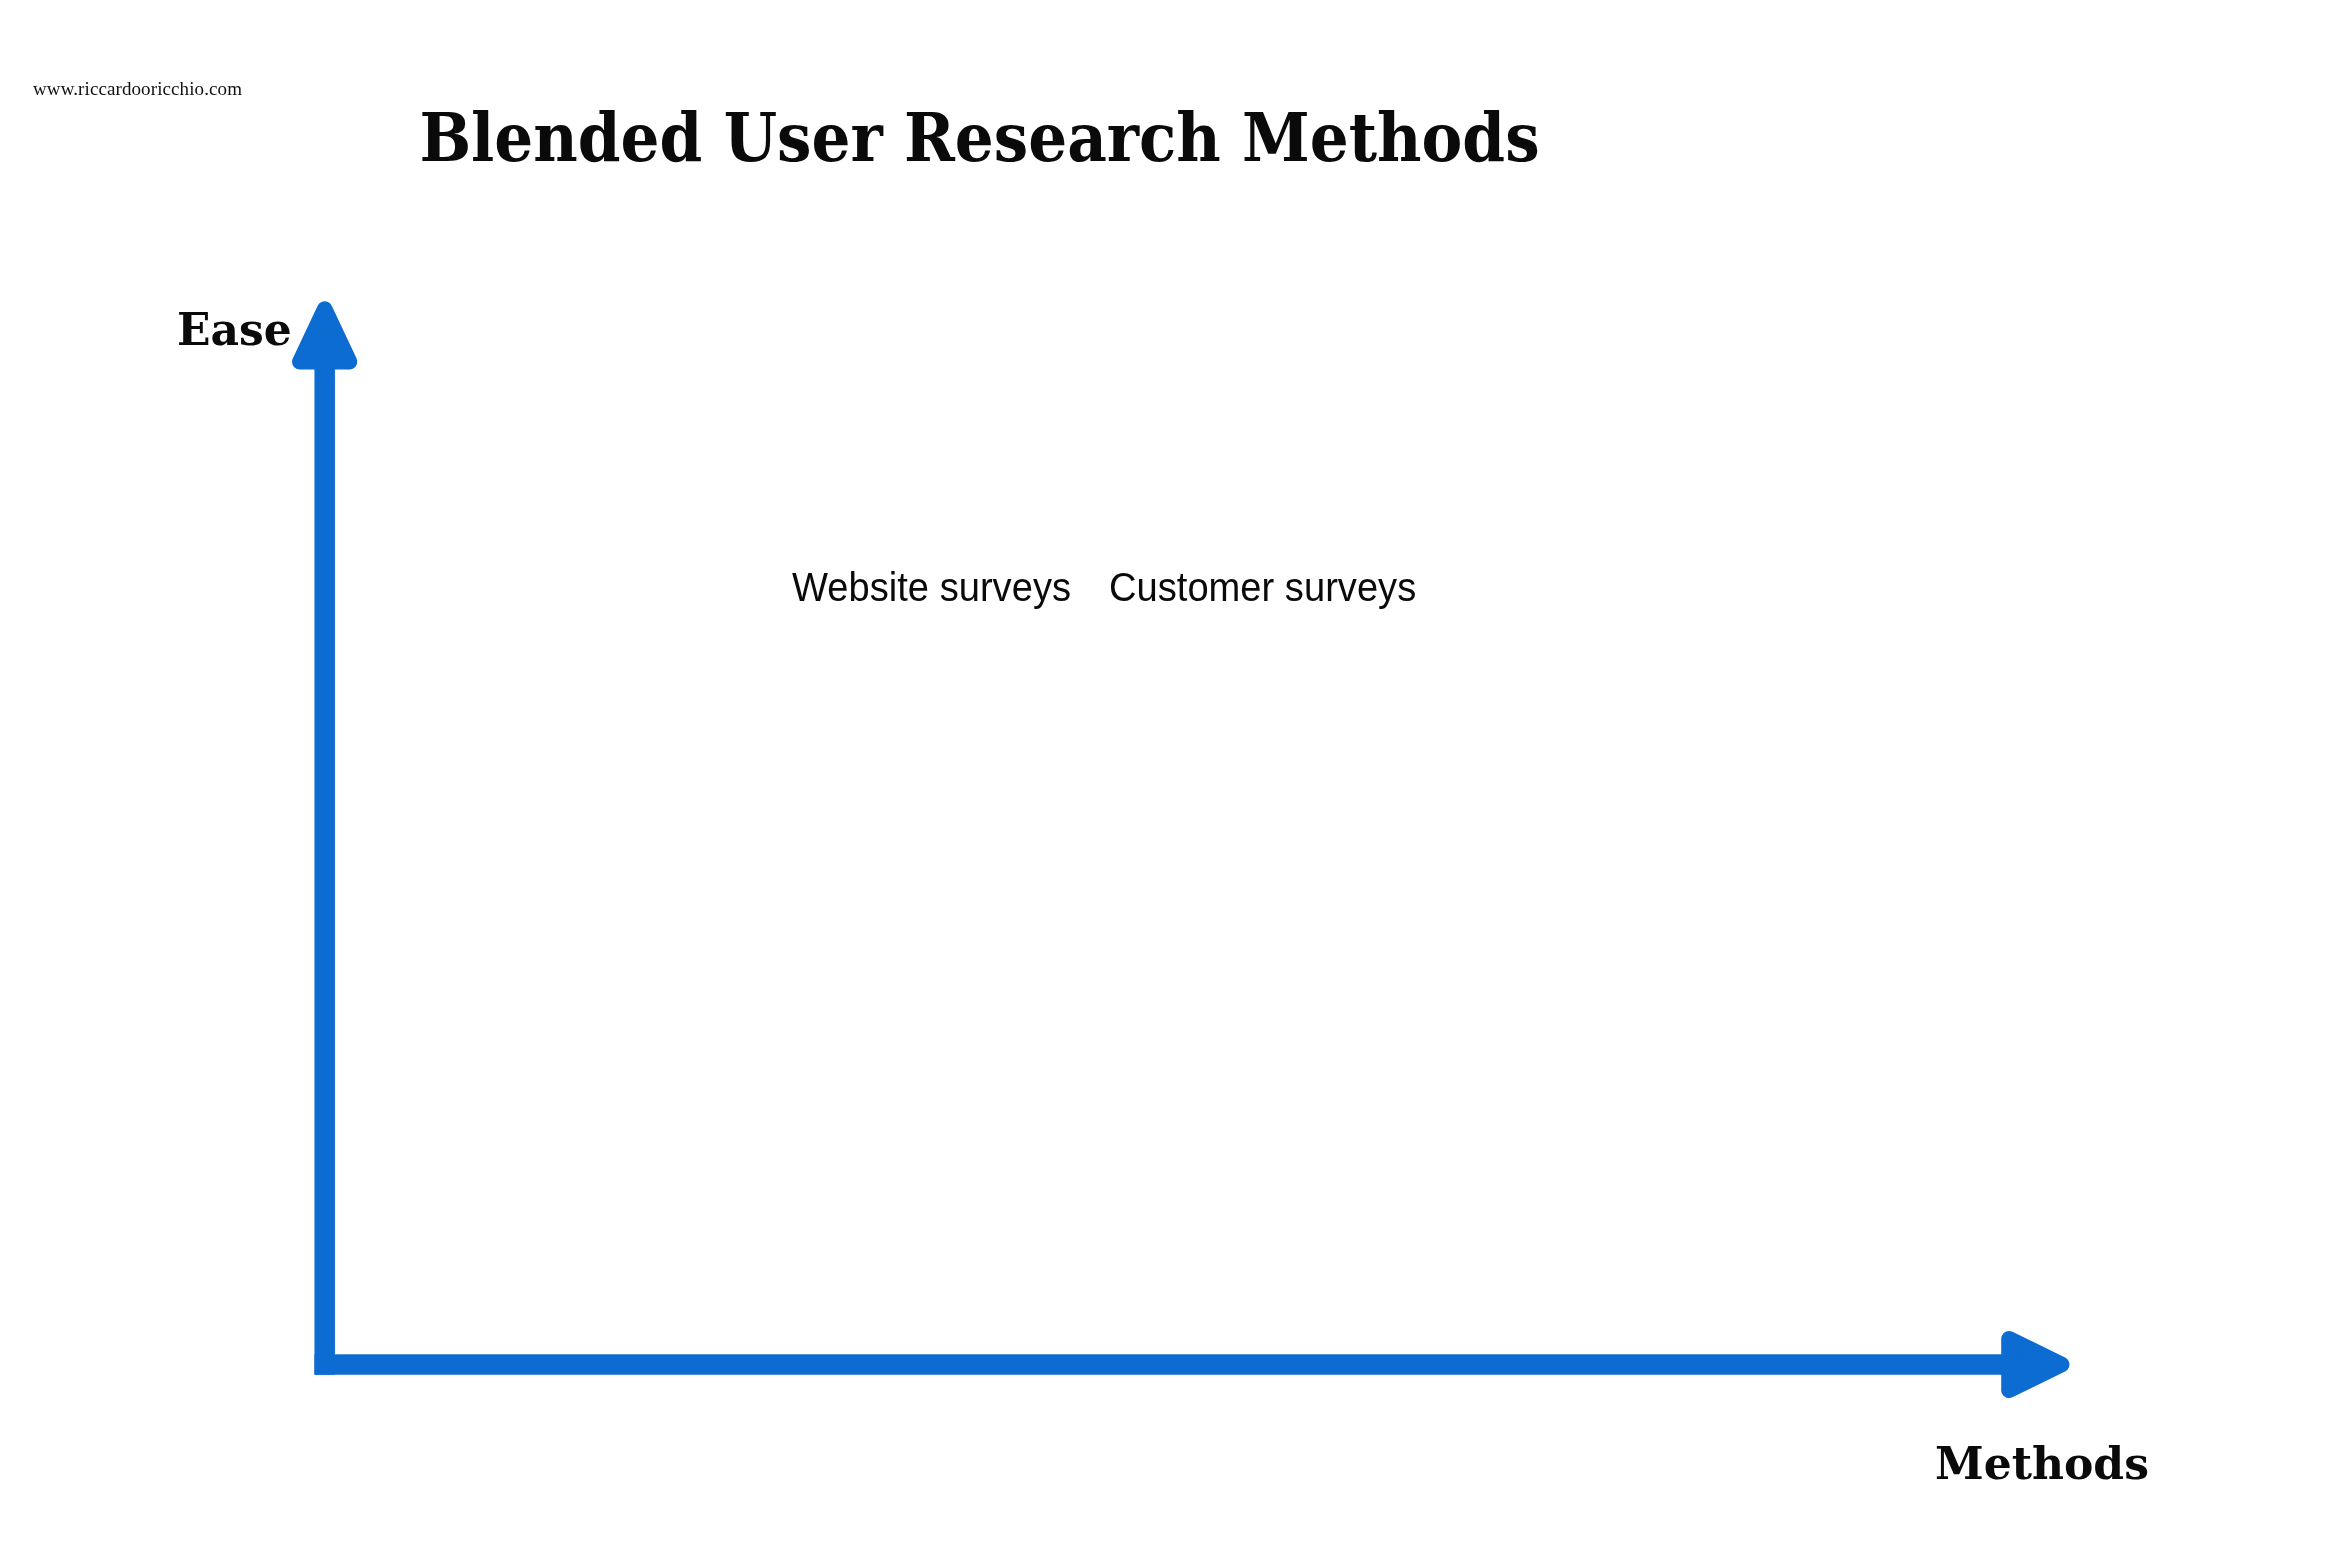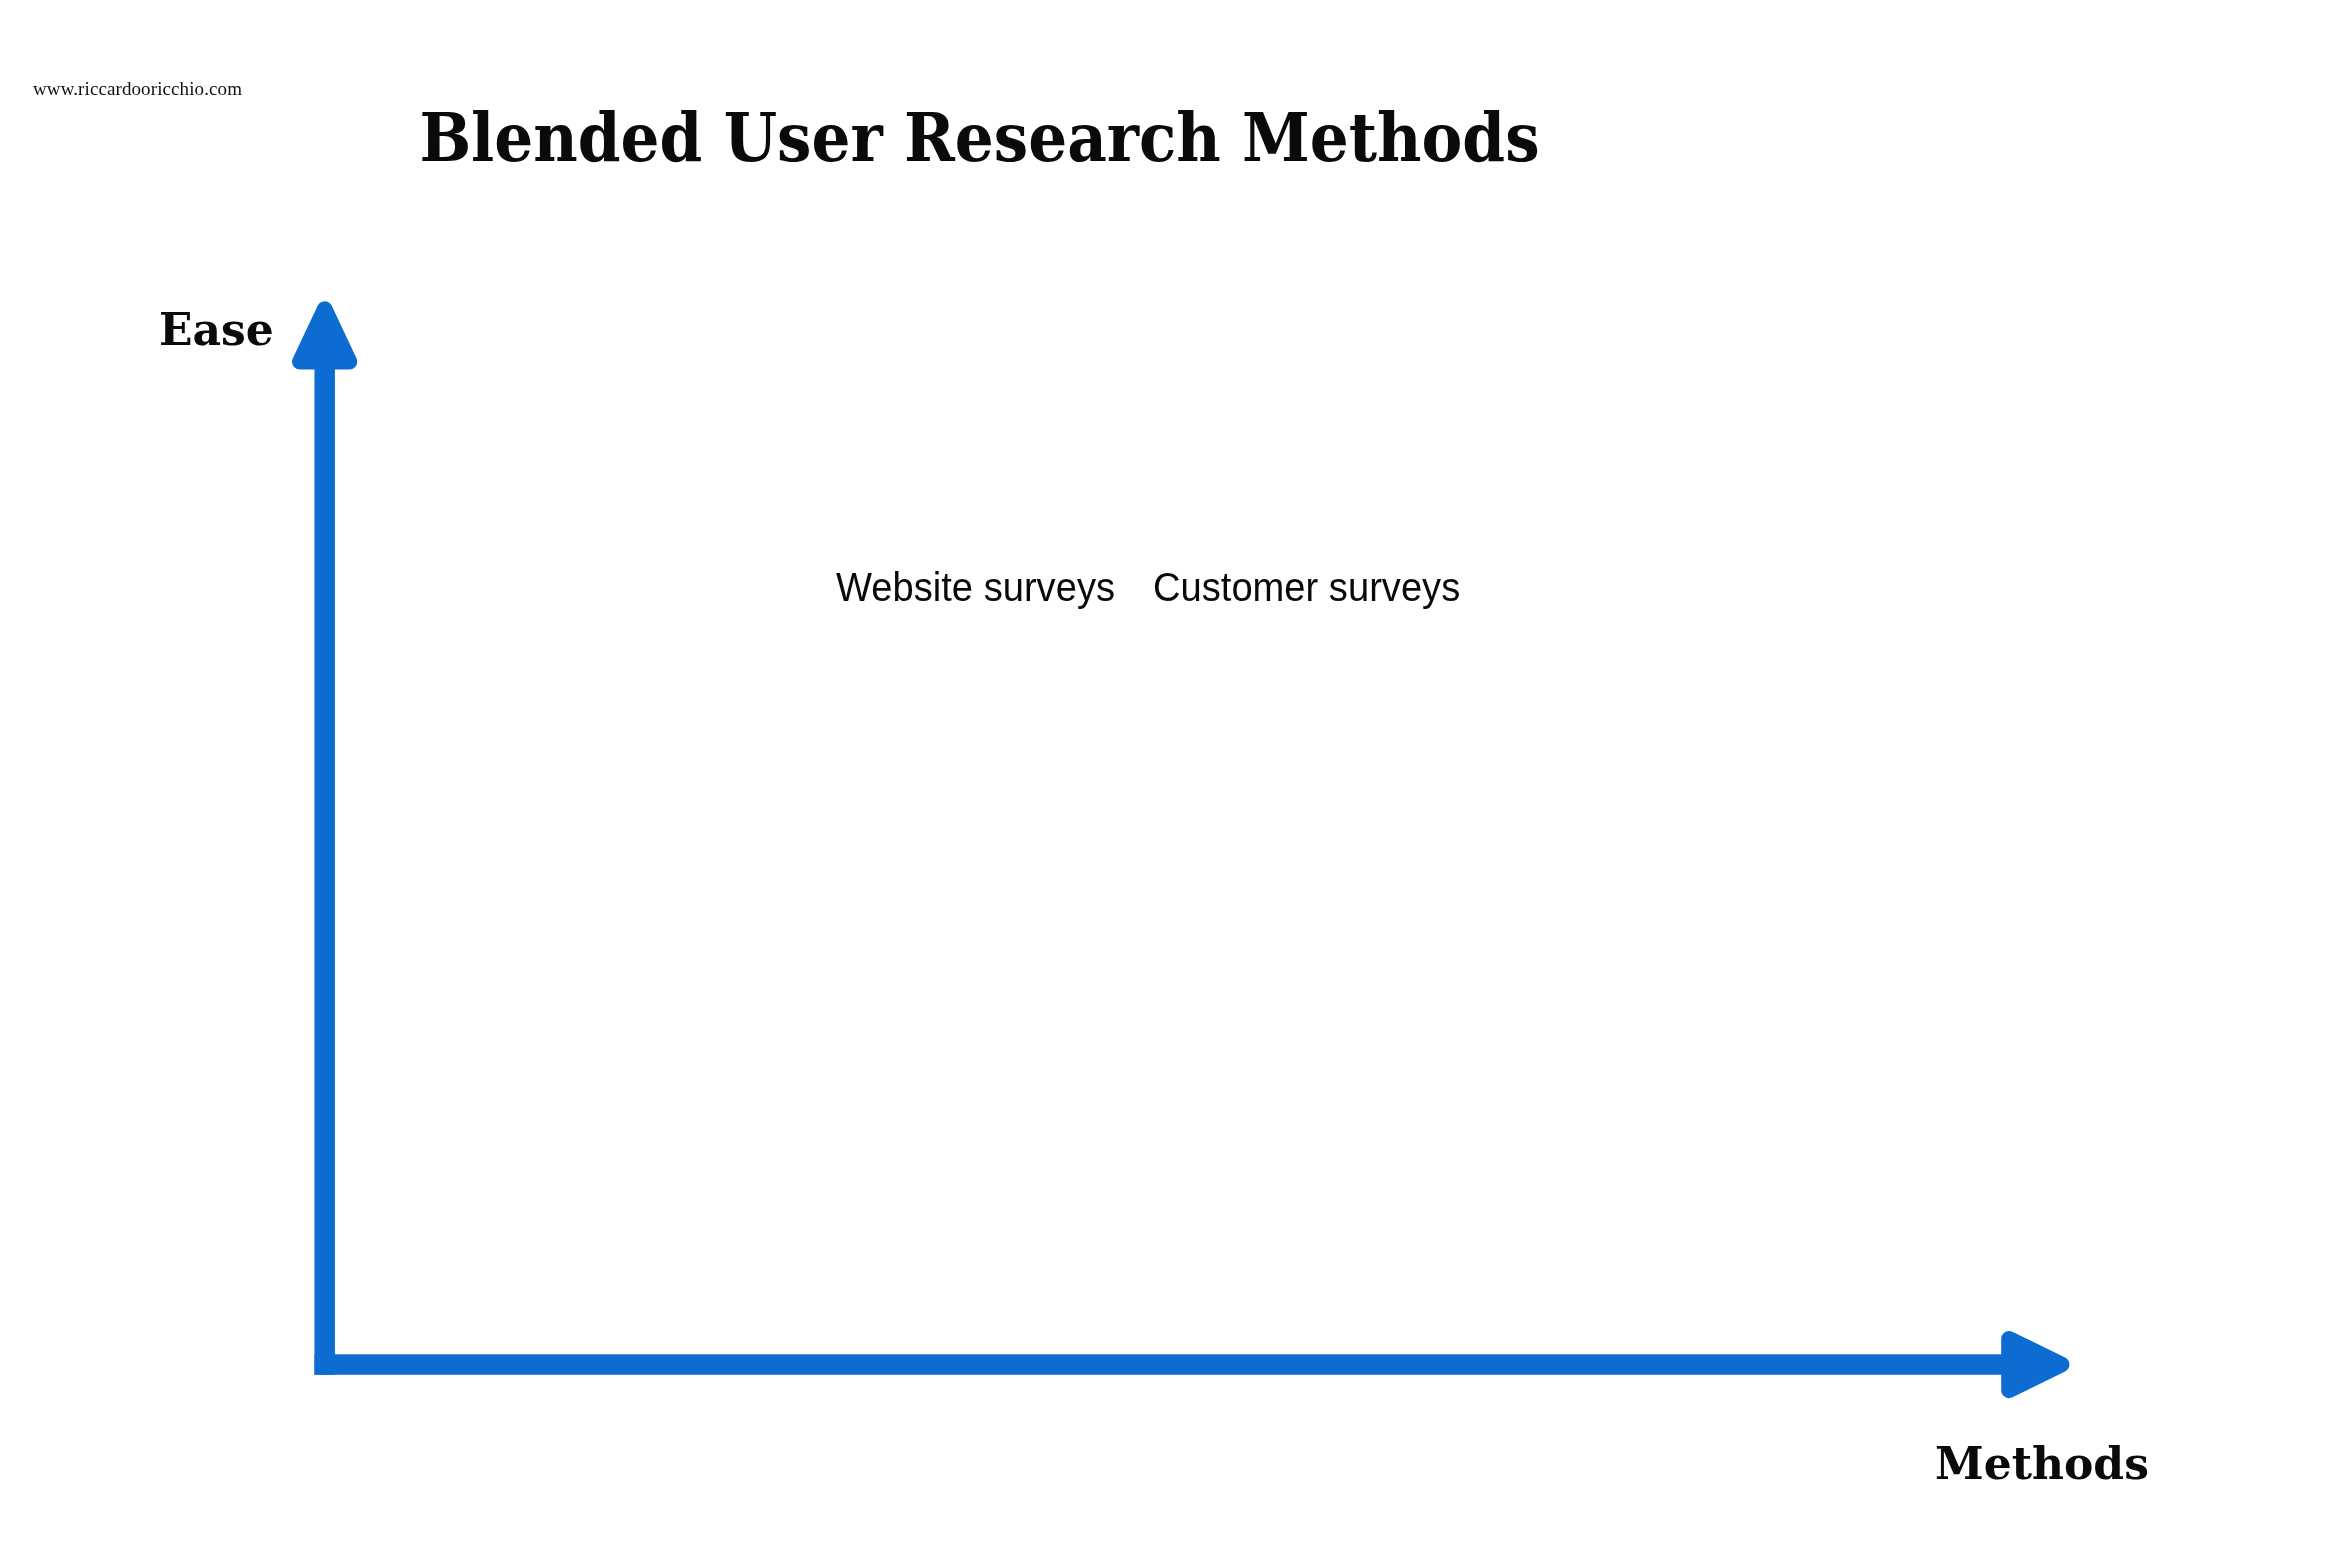--- a/index.html
+++ b/index.html
@@ -60,32 +60,32 @@
   .axis-caption {
     position: absolute;
     font-family: "DejaVu Serif", "Liberation Serif", serif;
     font-weight: 700;
     font-size: 44px;
     line-height: 49px;
     color: #0a0a0a;
     white-space: nowrap;
   }
   #ease-label {
-    left: 159px;
+    left: 177px;
     top: 305px;
   }
   #effort-label {
     left: 1935px;
     top: 1439px;
   }
 
   
   #method-labels {
     position: absolute;
-    left: 836px;
+    left: 792px;
     top: 564px;
     display: flex;
     flex-direction: row;
     align-items: baseline;
     gap: 16.6px;
     white-space: nowrap;
   }
   .method-label {
     font-family: "Liberation Sans", "DejaVu Sans", sans-serif;
     font-weight: 400;

